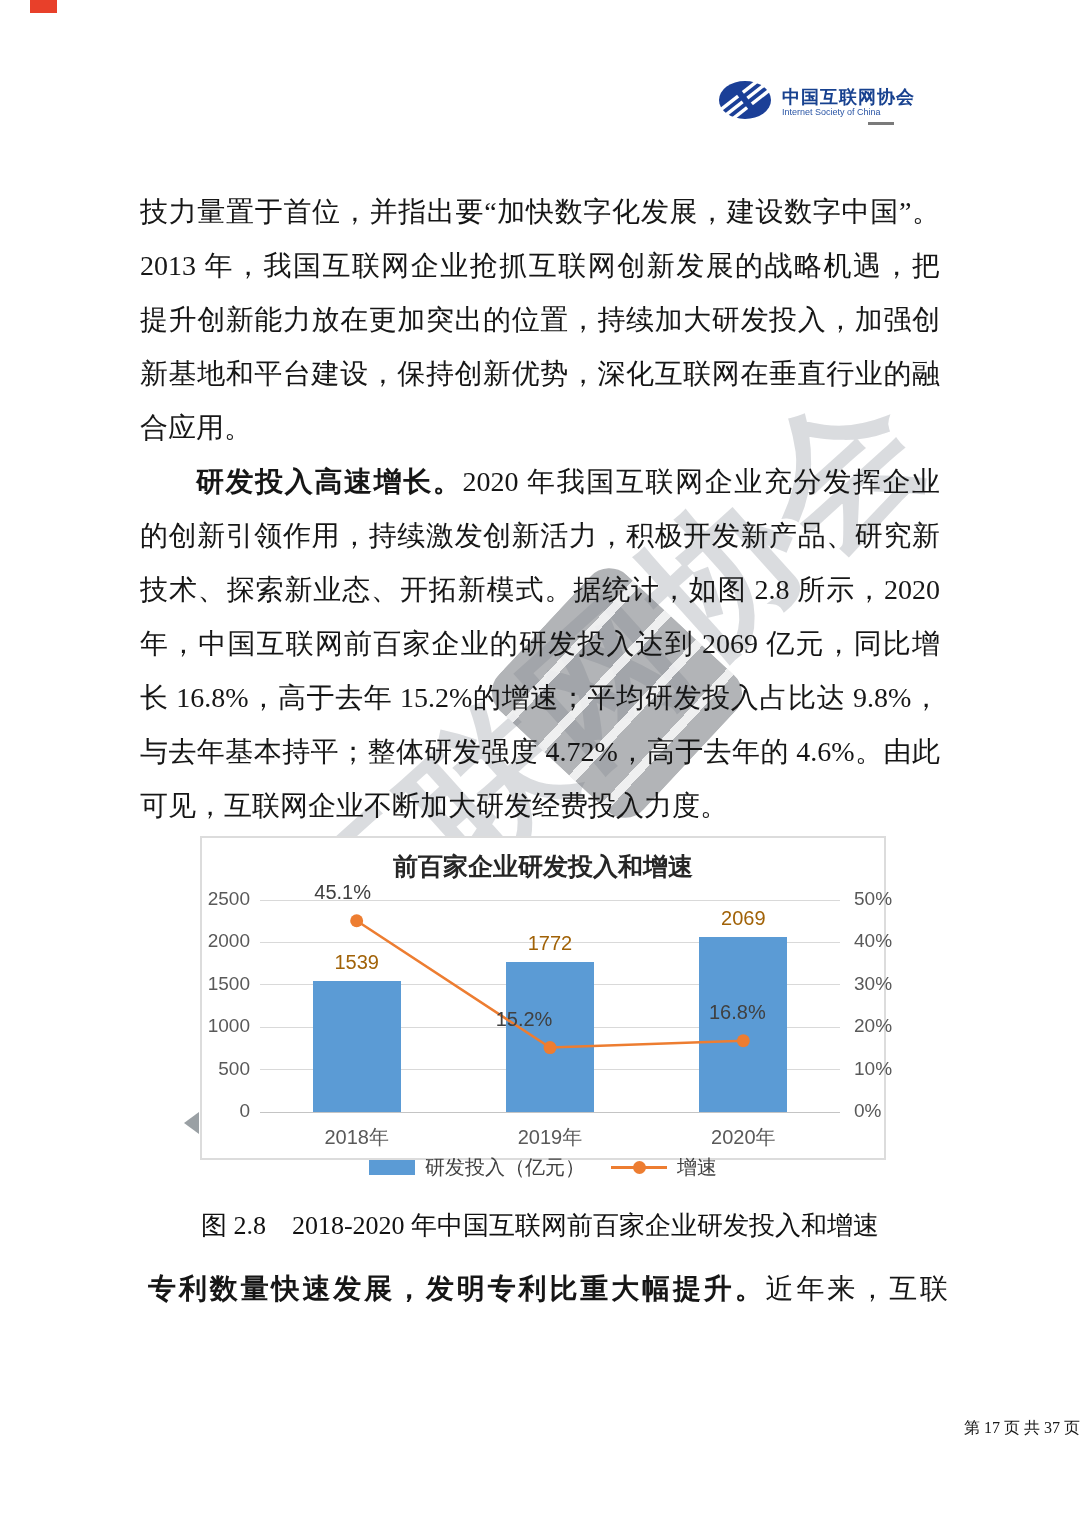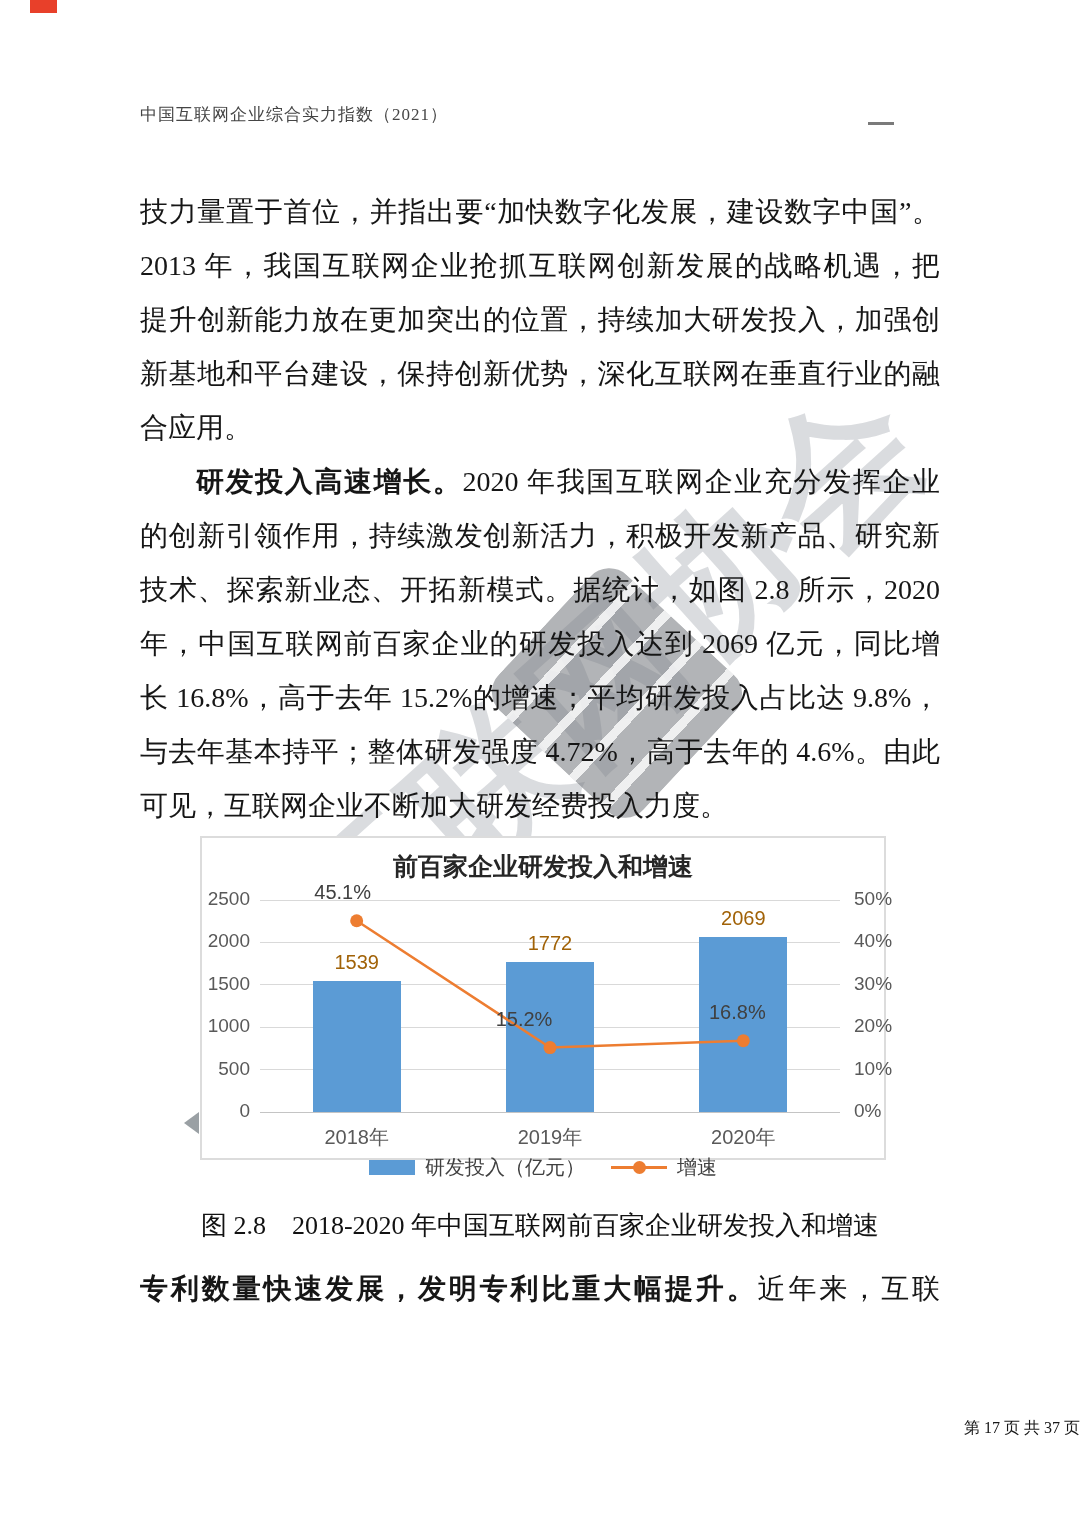--- a/index.html
+++ b/index.html
@@ -50,33 +50,51 @@
              font-size:20px;color:#595959;top:224px;}
   .line-svg{position:absolute;left:0;top:0;overflow:visible;}
   .chart-legend{position:absolute;left:0;right:0;top:316px;display:flex;justify-content:center;
              align-items:center;gap:10px;font-family:"Liberation Sans",sans-serif;font-size:20px;color:#404040;}
   .legend-swatch{width:46px;height:15px;display:inline-block;}
   .legend-line{position:relative;width:56px;height:15px;display:inline-block;margin-left:16px;}
   .legend-line .seg{position:absolute;left:0;right:0;top:6px;height:3px;}
   .legend-line .dot{position:absolute;left:22px;top:1px;width:13px;height:13px;border-radius:50%;}
   
   .caption{position:absolute;left:140px;top:1208px;width:800px;text-align:center;font-size:26px;color:#121212;z-index:2;}
-  .para3{position:absolute;left:140px;top:1262px;width:800px;font-size:28px;line-height:54px;
+  .para3{position:absolute;left:148px;top:1262px;width:800px;font-size:28px;line-height:54px;
          white-space:nowrap;text-align:justify;text-align-last:justify;z-index:2;}
   .footer{position:absolute;left:0;right:0;top:1418px;text-align:right;font-size:16px;color:#161616;z-index:2;}
 </style>
 </head>
 <body>
 
 <div class="page">
 
   <div class="red-mark"></div>
 
-  <div class="doc-title">中国互联网企业综合实力指数（2021）</div>
 
+  <div class="logo">
+    <span>
+      <svg width="54" height="40" viewBox="0 0 54 40">
+        <ellipse cx="27" cy="20" rx="26" ry="19" fill="#1b3f97"></ellipse>
+        <g transform="rotate(-38 27 20)">
+          <rect x="2" y="11" width="50" height="3.4" fill="#ffffff"></rect>
+          <rect x="2" y="18.3" width="50" height="3.4" fill="#ffffff"></rect>
+          <rect x="2" y="25.6" width="50" height="3.4" fill="#ffffff"></rect>
+        </g>
+        <g transform="rotate(-38 27 20)">
+          <rect x="24" y="2" width="6" height="36" fill="#1b3f97"></rect>
+        </g>
+      </svg>
+    </span>
+    <span>
+      <div class="logo-text-cn">中国互联网协会</div>
+      <div class="logo-text-en">Internet Society of China</div>
+    </span>
+  </div>
   <div class="logo-dash"></div>
 
   <div class="watermark">
       <span>互联网协会</span>
     </div>
   <div class="watermark-blob"></div>
   <div class="watermark-tri"></div>
 
   <div class="body-text">
     <div class="t-line just">技力量置于首位，并指出要“加快数字化发展，建设数字中国”。</div>

